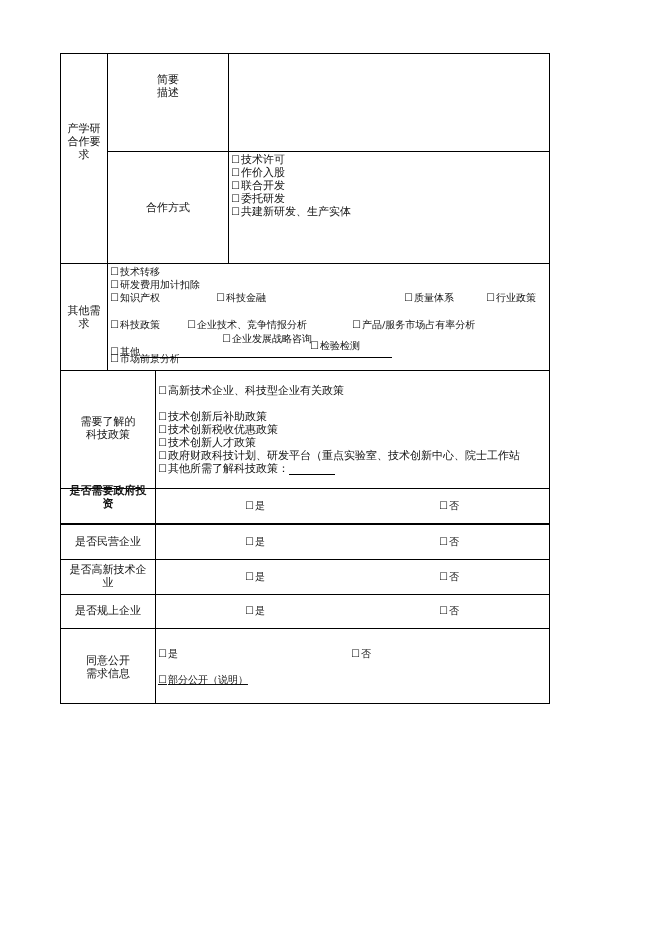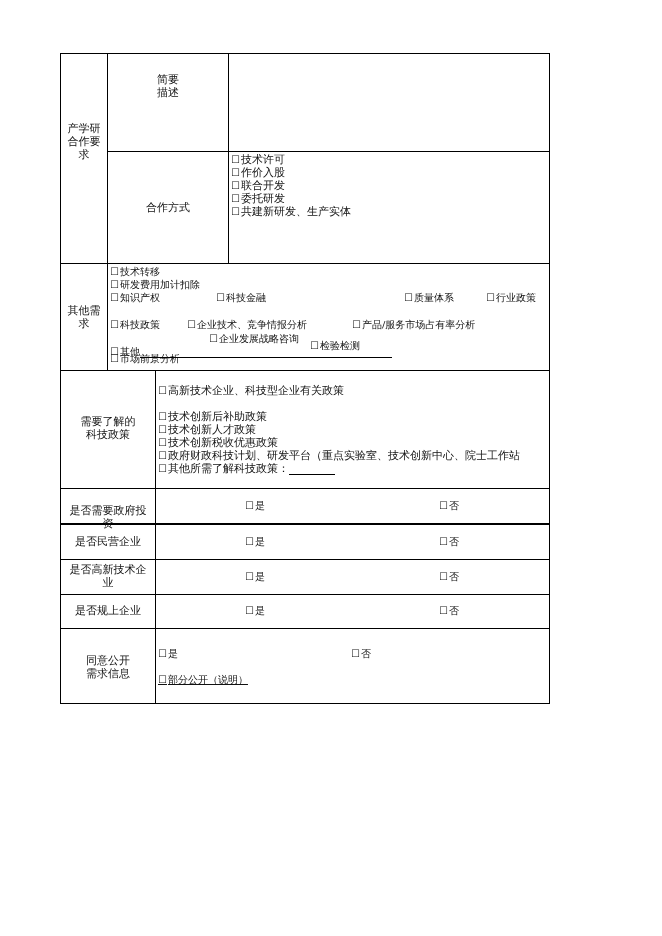--- a/index.html
+++ b/index.html
@@ -70,43 +70,43 @@
   <div class="row-abs cb" style="left:216px;top:291px;">科技金融</div>
   <div class="row-abs cb" style="left:310px;top:291px;margin-top:48px;">检验检测</div>
   <div class="row-abs cb" style="left:404px;top:291px;">质量体系</div>
   <div class="row-abs cb" style="left:486px;top:291px;">行业政策</div>
 
   <div class="row-abs cb" style="left:110px;top:318px;">科技政策</div>
   <div class="row-abs cb" style="left:187px;top:318px;">企业技术、竞争情报分析</div>
   <div class="row-abs cb" style="left:352px;top:318px;">产品/服务市场占有率分析</div>
 
   <div class="row-abs cb" style="left:110px;top:352px;">市场前景分析</div>
-  <div class="row-abs cb" style="left:209px;top:332px;">企业发展战略咨询</div>
+  <div class="row-abs cb" style="left:222px;top:332px;">企业发展战略咨询</div>
 
   <div class="row-abs" style="left:110px;top:345px;">
     <span class="cb">其他</span><span class="ul" style="width:252px;"></span>
   </div>
 
   <div class="lbl" style="left:61px;top:415px;width:94px;">
     <div>需要了解的</div>
     <div>科技政策</div>
   </div>
   <div class="abs" style="left:158px;top:384px;width:390px;">
     <div class="line cb">高新技术企业、科技型企业有关政策</div>
     <div class="line" style="height:13px;"></div>
     <div class="line cb">技术创新后补助政策</div>
+    <div class="line cb">技术创新税收优惠政策</div>
     <div class="line cb">技术创新人才政策</div>
-    <div class="line cb">技术创新税收优惠政策</div>
     <div class="line cb">政府财政科技计划、研发平台（重点实验室、技术创新中心、院士工作站</div>
     <div class="line">
       <span class="cb">其他所需了解科技政策：</span><span class="ul" style="width:46px;"></span>
     </div>
   </div>
 
-  <div class="lbl" style="left:61px;top:504px;width:94px;">
+  <div class="lbl" style="left:61px;top:484px;width:94px;font-weight:bold;">
     <div>是否需要政府投</div>
     <div>资</div>
   </div>
   <div class="row-abs cb" style="left:245px;top:499px;">是</div>
   <div class="row-abs cb" style="left:439px;top:499px;">否</div>
 
   <div class="lbl" style="left:61px;top:535px;width:94px;">
     <div>是否民营企业</div>
   </div>
   <div class="row-abs cb" style="left:245px;top:535px;">是</div>

